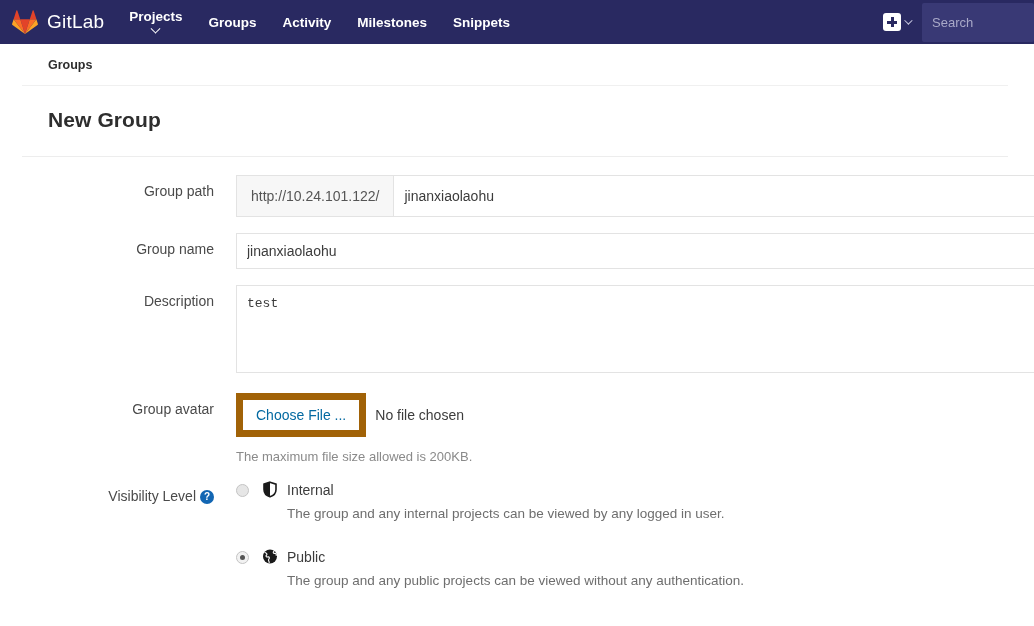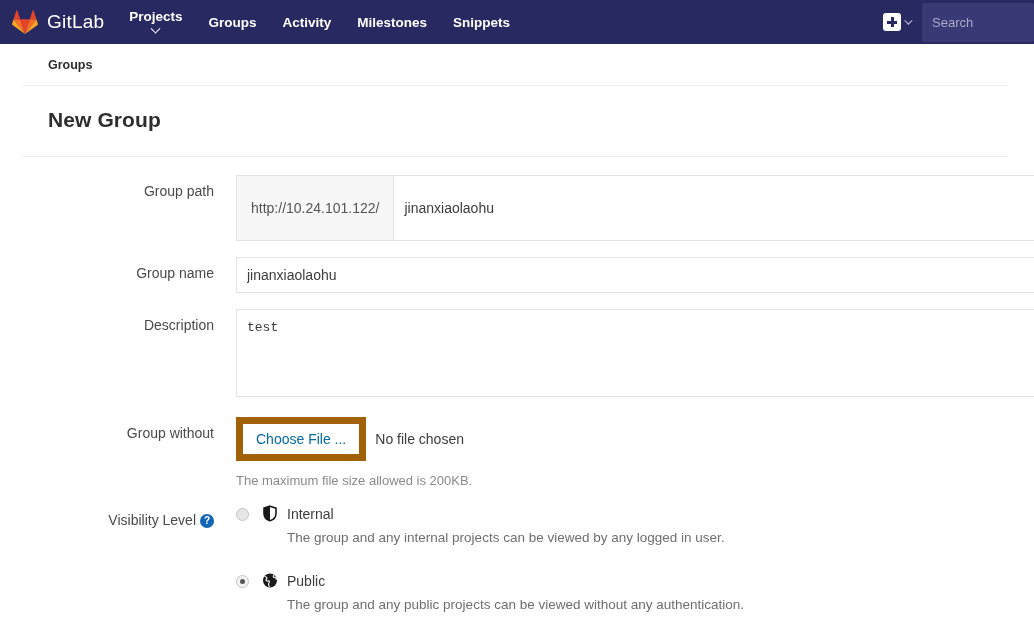--- a/index.html
+++ b/index.html
@@ -155,21 +155,21 @@
   }
   .form-control { flex: 1 1 auto; min-width: 0; }
 
   .input-group { display: flex; align-items: stretch; width: 1000px; }
   .input-addon {
     background: #f7f7f7;
     border: 1px solid #e3e3e3;
     border-right: none;
     font-size: 14px;
     color: #555555;
-    padding: 23px 14px;
+    padding: 11px 14px;
     white-space: nowrap;
     line-height: 18px;
   }
   .txt-input {
     flex: 1 1 auto;
     min-width: 0;
     border: 1px solid #e3e3e3;
     background: #ffffff;
     font-size: 14px;
     font-family: "Liberation Sans", sans-serif;
@@ -343,21 +343,21 @@
     </div>
 
     <div class="form-row">
       <div class="form-label">Description</div>
       <div class="form-control">
         <textarea class="txtarea" style="">test</textarea>
       </div>
     </div>
 
     <div class="form-row">
-      <div class="form-label">Group without</div>
+      <div class="form-label">Group avatar</div>
       <div class="form-control">
         <div class="file-row">
           <button type="button" class="file-btn">Choose File ...</button>
           <span class="file-status">No file chosen</span>
         </div>
         <div class="help-text">The maximum file size allowed is 200KB.</div>
       </div>
     </div>
 
     <div class="form-row">

